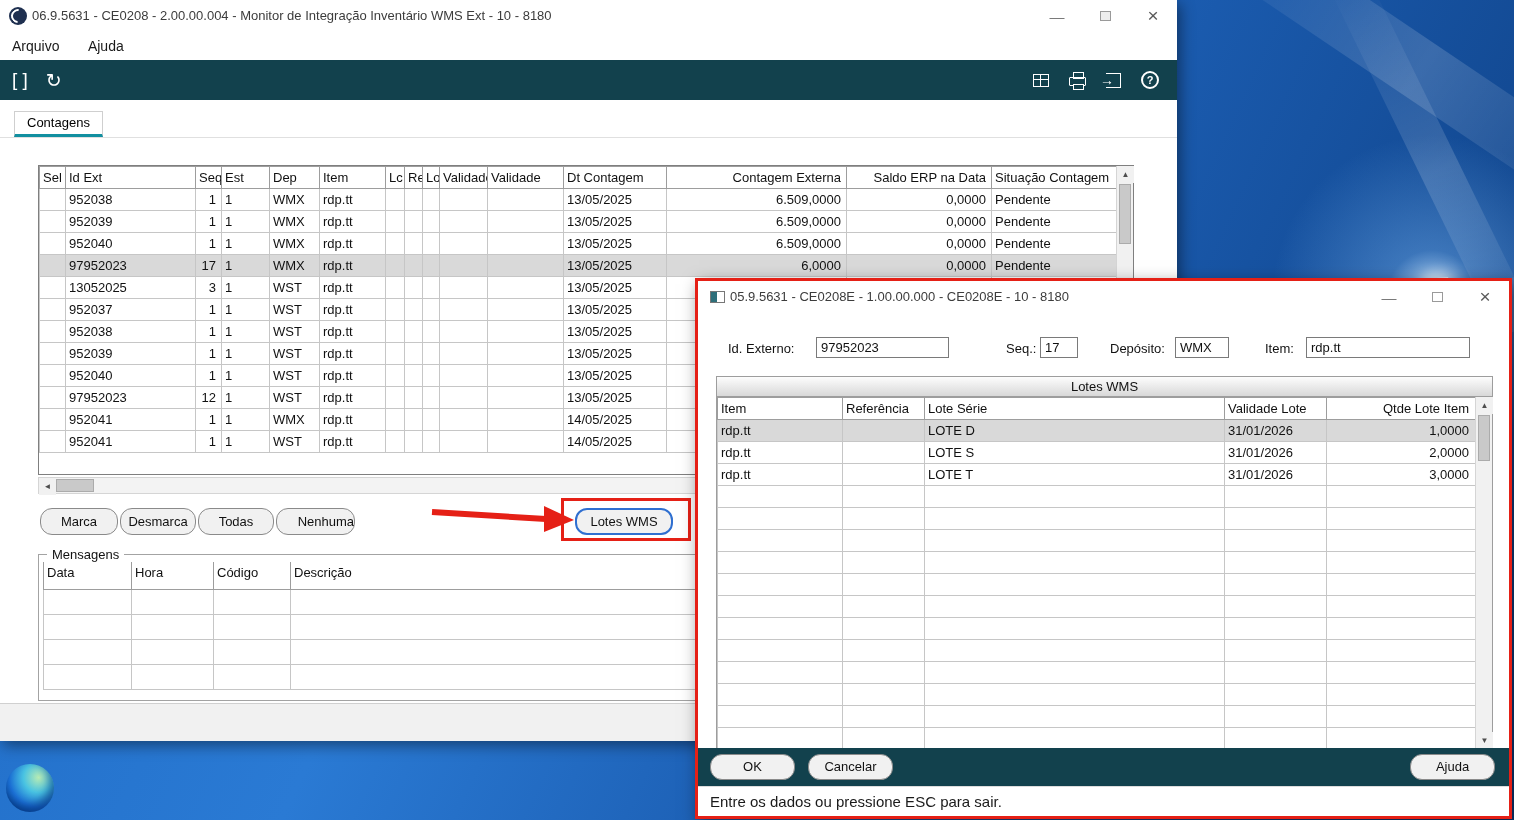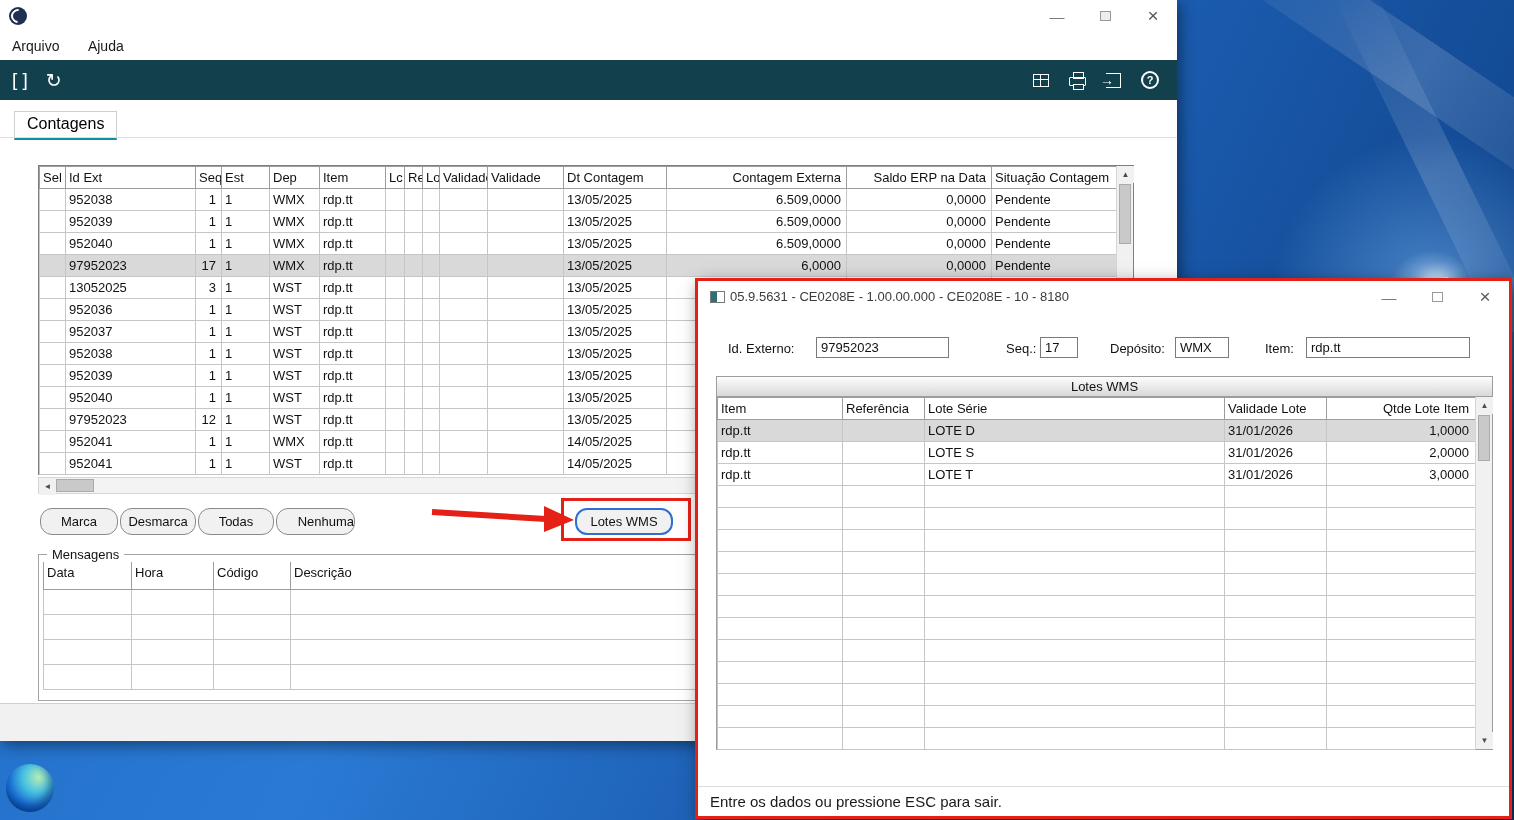--- a/index.html
+++ b/index.html
@@ -41,21 +41,21 @@
   .tb-glyph{color:#fff; font-size:19px; cursor:pointer;}
   .ic-grid{width:16px; height:13px; border:1px solid #fff; cursor:pointer;
     background:linear-gradient(#fff,#fff) 0 4px/100% 1px no-repeat, linear-gradient(#fff,#fff) 6px 0/1px 100% no-repeat;}
   .ic-print{position:relative; width:17px; height:9px; border:1px solid #fff; border-radius:1px; margin-top:3px; cursor:pointer;}
   .ic-print::before{content:''; position:absolute; left:3px; top:-6px; width:9px; height:5px; border:1px solid #fff;}
   .ic-print::after{content:''; position:absolute; left:3px; bottom:-5px; width:9px; height:4px; border:1px solid #fff; background:var(--toolbar,#12414d);}
   .ic-exit{position:relative; width:15px; height:15px; border:1px solid #fff; border-left:none; cursor:pointer;}
   .ic-exit::before{content:'→'; position:absolute; left:-6px; top:-3px; color:#fff; font-size:14px; line-height:18px;}
   .ic-help{width:18px; height:18px; border:2px solid #fff; border-radius:50%; color:#fff; font-size:11px; font-weight:bold; display:flex; align-items:center; justify-content:center; cursor:pointer;}
 
-  .tab{position:absolute; left:14px; top:111px; padding:3px 12px 4px; font-size:16px; color:#000; background:#fff; border:1px solid #cfcfcf; border-bottom:3px solid var(--tab_underline,#128fa0); cursor:pointer;}
+  .tab{position:absolute; left:14px; top:111px; padding:3px 12px 4px; font-size:13px; color:#000; background:#fff; border:1px solid #cfcfcf; border-bottom:3px solid var(--tab_underline,#128fa0); cursor:pointer;}
   .tabline{position:absolute; left:0; top:137px; right:0; border-top:1px solid #e0e0e0;}
 
   
   table.grid{border-collapse:collapse; table-layout:fixed; background:#fff;}
   table.grid td{font-size:13px; height:22px; line-height:21px; padding:0 3px; border:1px solid #c6c6c6; white-space:nowrap; overflow:hidden; color:#111;}
   table.grid thead td{border-color:#9d9d9d;}
   table.grid tr.selected td{background:var(--selection,#d9d9d9);}
   .main-grid{width:1077px;}
   .main-grid td:nth-child(3),.main-grid td:nth-child(13),.main-grid td:nth-child(14){text-align:right; padding-right:5px;}
   .mtable-wrap{position:absolute; left:38px; top:165px; width:1096px; height:310px; border:1px solid #7f7f7f; background:#fff;}
@@ -109,20 +109,21 @@
       <i></i>
       <i></i>
       <i></i>
       <i></i>
     </div>
   <div class="edge-icon"></div>
 
   <div id="main-window">
     <div class="titlebar">
       <span class="app-logo"></span>
+      <span class="title-text">06.9.5631 - CE0208 - 2.00.00.004 - Monitor de Integração Inventário WMS Ext - 10 - 8180</span>
       <span class="win-ctrls">
         <span class="win-ctrl">—</span>
         <span class="win-ctrl">
             <span class="maxbox"></span>
           </span>
         <span class="win-ctrl close">×</span>
       </span>
     </div>
     <div class="menubar">
       <span class="menu-item">Arquivo</span>
@@ -263,37 +264,20 @@
               <td></td>
               <td></td>
               <td></td>
               <td>13/05/2025</td>
               <td></td>
               <td></td>
               <td></td>
             </tr>
             <tr>
               <td></td>
-              <td>952036</td>
-              <td>1</td>
-              <td>1</td>
-              <td>WST</td>
-              <td>rdp.tt</td>
-              <td></td>
-              <td></td>
-              <td></td>
-              <td></td>
-              <td></td>
-              <td>13/05/2025</td>
-              <td></td>
-              <td></td>
-              <td></td>
-            </tr>
-            <tr>
-              <td></td>
               <td>952037</td>
               <td>1</td>
               <td>1</td>
               <td>WST</td>
               <td>rdp.tt</td>
               <td></td>
               <td></td>
               <td></td>
               <td></td>
               <td></td>
@@ -629,17 +613,22 @@
             </tr>
           </tbody>
       </table>
       <div class="vscroll" style="right:0; top:20px; height:352px;">
         <span class="vs-btn vs-up"></span>
         <span class="vs-thumb" style="top:18px; height:46px;"></span>
         <span class="vs-btn vs-down"></span>
       </div>
     </div>
 
+    <div class="teal-bar">
+      <button class="btn" style="left:12px;">OK</button>
+      <button class="btn" style="left:110px;">Cancelar</button>
+      <button class="btn" style="right:14px;">Ajuda</button>
+    </div>
     <div class="dlg-status">
       <span>Entre os dados ou pressione ESC para sair.</span>
     </div>
   </div>
 </div>
 
 </body></html>

